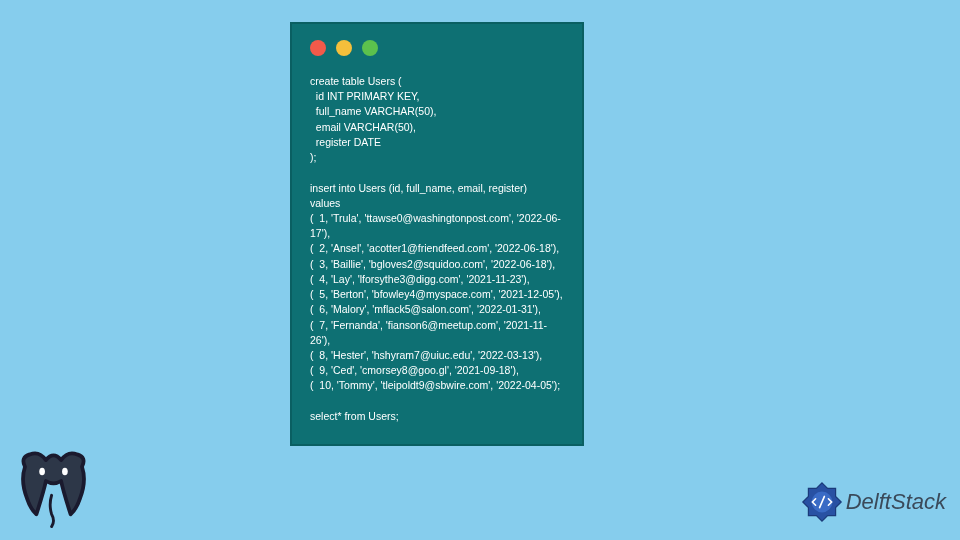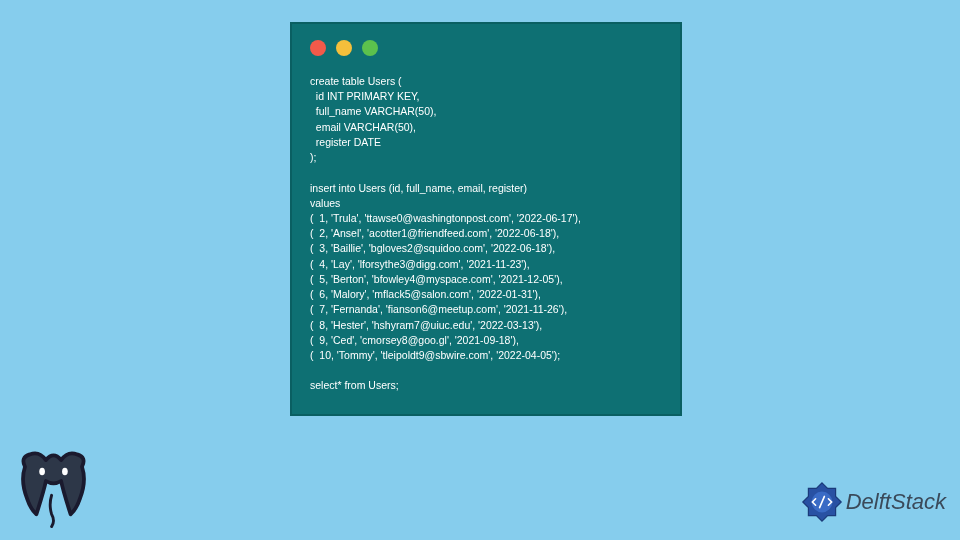--- a/index.html
+++ b/index.html
@@ -8,21 +8,21 @@
     height: 540px;
     background: #86cded;
     font-family: Arial, Helvetica, sans-serif;
     position: relative;
     overflow: hidden;
   }
   .code-window {
     position: absolute;
     left: 290px;
     top: 22px;
-    width: 392px;
+    width: 294px;
     background: #0e7073;
     border: 2px solid #0a5f62;
     padding: 12px 18px 20px 18px;
   }
   .traffic-lights {
     display: flex;
     gap: 10px;
     margin-bottom: 18px;
     margin-top: 4px;
   }

